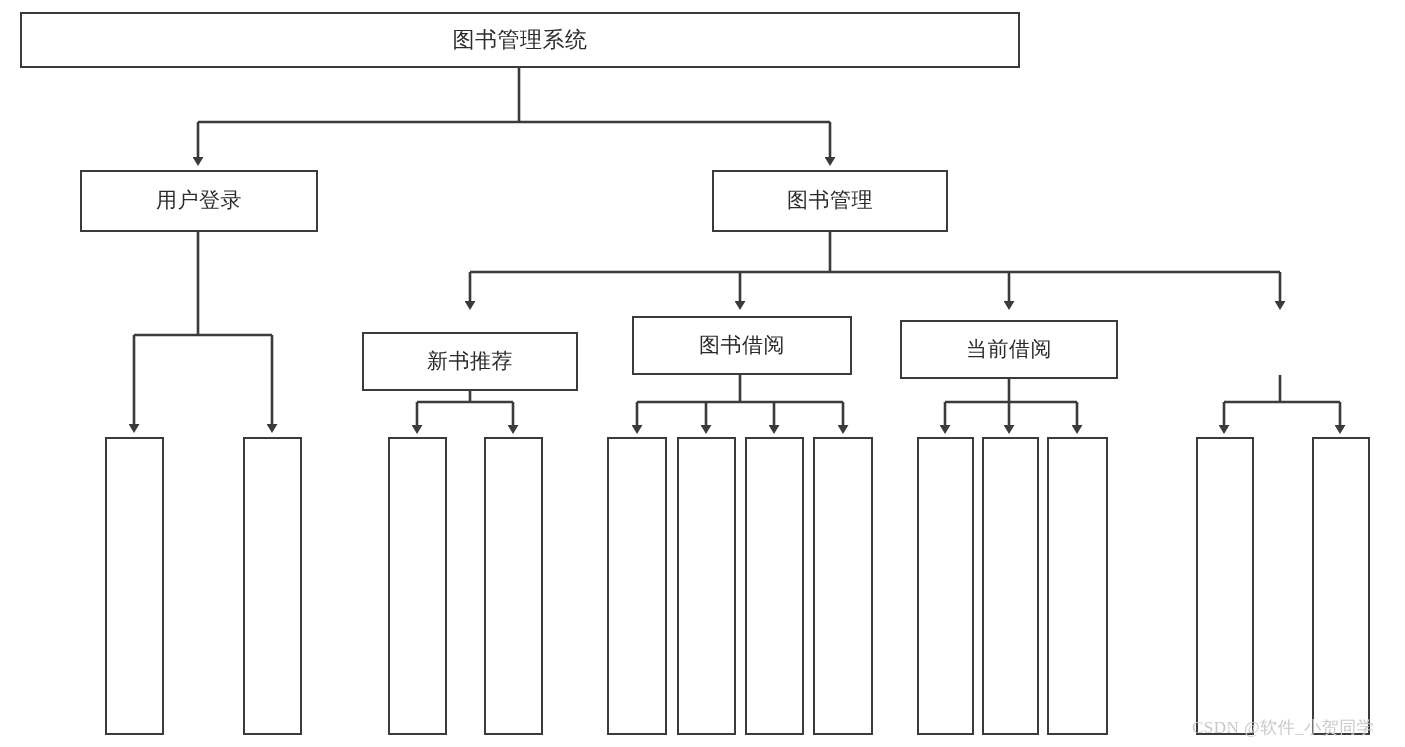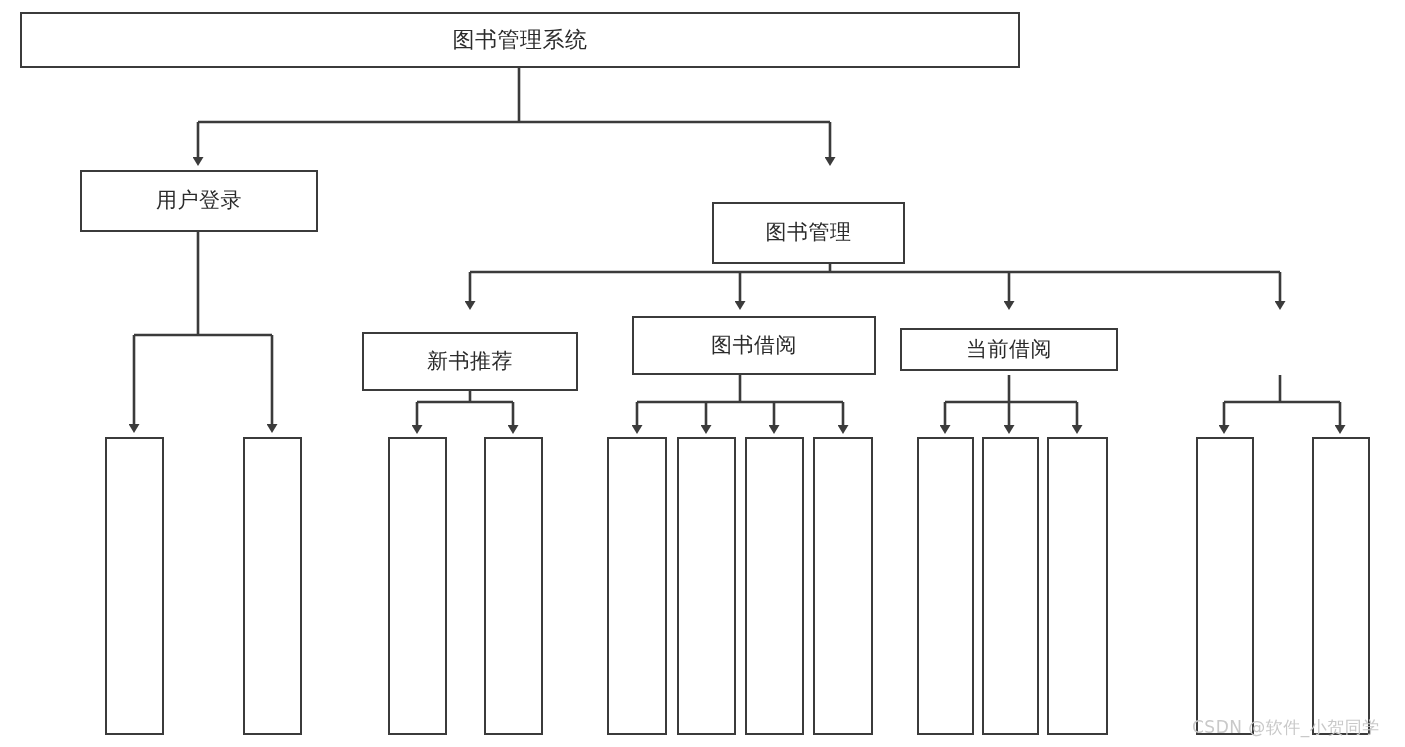--- a/index.html
+++ b/index.html
@@ -69,20 +69,21 @@
     font-size: 24px;
     letter-spacing: 1px;
   }
   .watermark {
     position: absolute;
     color: #c9c9c9;
     font-size: 17px;
     letter-spacing: 0.5px;
     white-space: nowrap;
     user-select: none;
+    font-family: Liberation Serif, serif;
   }
 </style>
 </head>
 <body>
 
 <div id="canvas">
 
   <svg id="wires" viewBox="0 0 1405 747" xmlns="http://www.w3.org/2000/svg">
     <defs>
       <marker id="arrow" markerWidth="9" markerHeight="11" refX="1" refY="5.5" orient="auto" markerUnits="userSpaceOnUse">
@@ -133,31 +134,31 @@
     </g>
   </svg>
 
   <div class="node h-node root" style="left:20px; top:12px; width:1000px; height:56px;">
     <span class="label">图书管理系统</span>
   </div>
 
   <div class="node h-node" style="left:80px; top:170px; width:238px; height:62px;">
     <span class="label">用户登录</span>
   </div>
-  <div class="node h-node" style="left:712px; top:170px; width:193px; height:62px;margin-top:32px;">
+  <div class="node h-node" style="left:712px; top:170px; width:236px; height:62px;">
     <span class="label">图书管理</span>
   </div>
 
   <div class="node h-node" style="left:362px; top:332px; width:216px; height:59px;">
     <span class="label">新书推荐</span>
   </div>
-  <div class="node h-node" style="left:632px; top:316px; width:244px; height:59px;">
+  <div class="node h-node" style="left:632px; top:316px; width:220px; height:59px;">
     <span class="label">图书借阅</span>
   </div>
-  <div class="node h-node" style="left:900px; top:328px; width:218px; height:43px;">
+  <div class="node h-node" style="left:900px; top:320px; width:218px; height:59px;">
     <span class="label">当前借阅</span>
   </div>
 
   <div class="node v-node" style="left:105px; top:437px; width:59px; height:298px;">
     <span class="label">用户登录</span>
   </div>
   <div class="node v-node" style="left:243px; top:437px; width:59px; height:298px;">
     <span class="label">注销登录</span>
   </div>
 

